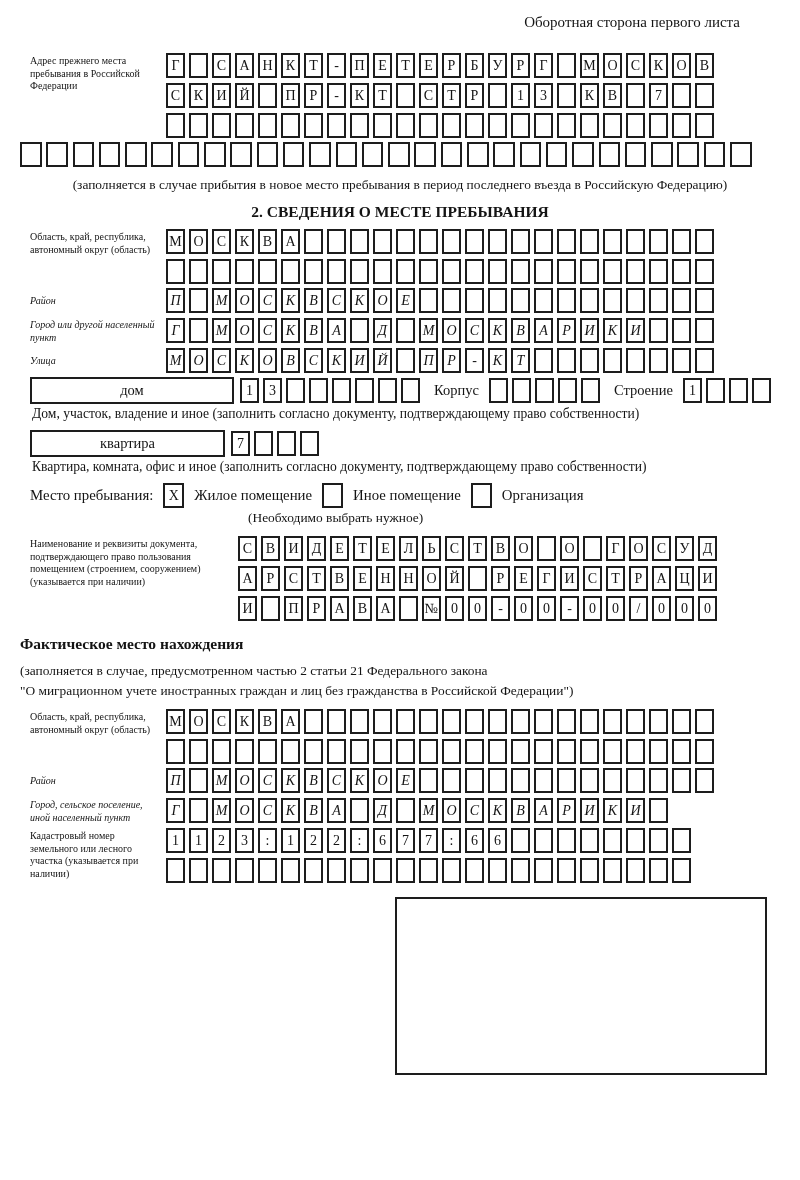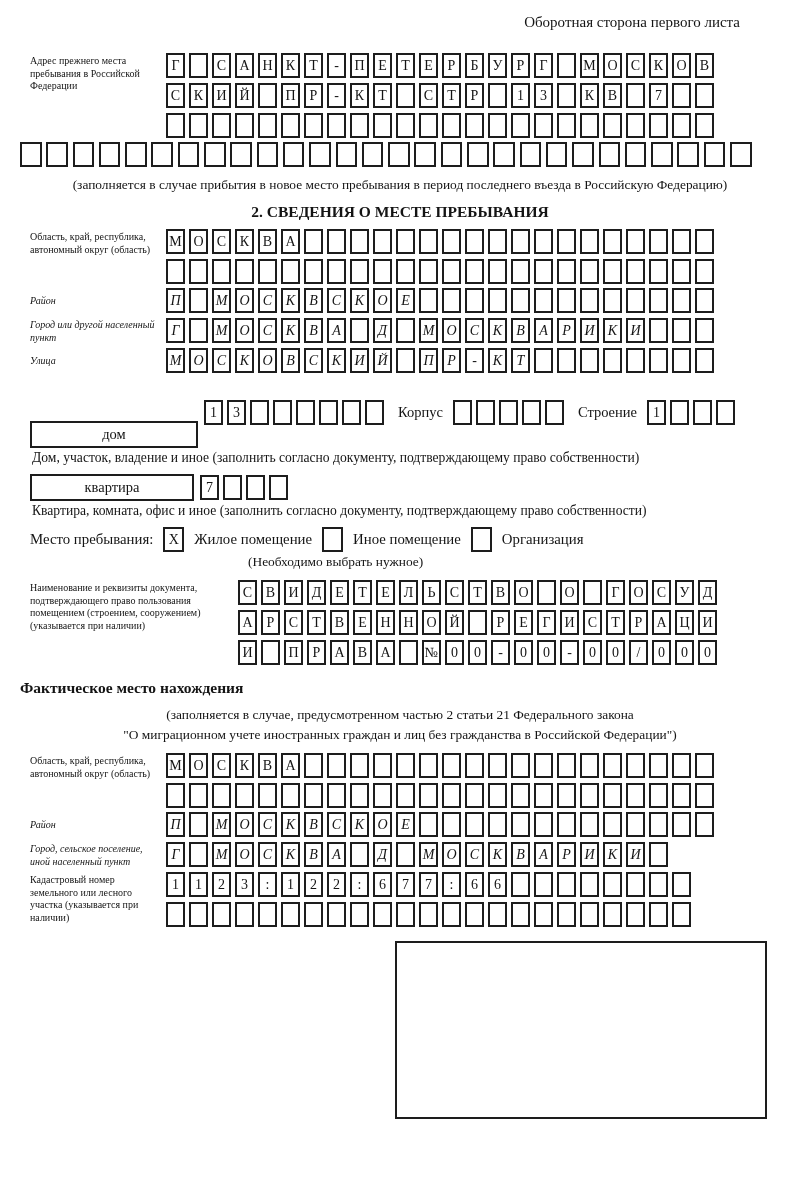--- a/index.html
+++ b/index.html
@@ -21,33 +21,33 @@
   .cellrow.wide .cell { width:21.5px; margin-right:4.8px; }
 
   .note-c { text-align:center; font-size:13.4px; margin:4px 0 10px 0; }
   .note-l { font-size:13.6px; margin:2px 0 8px 12px; }
 
   .sec-title { text-align:center; font-weight:bold; font-size:15.5px; margin:10px 0 8px 0; }
 
   .house-row { display:flex; align-items:center; margin:2px 0 2px 10px; gap:6px; }
   .name-box { border:2px solid #1d1d1d; height:27px; display:flex; align-items:center;
     justify-content:center; font-size:14.5px; }
-  .name-box.dom { width:168px;margin-top:44px; }
-  .name-box.kv { width:164px; }
+  .name-box.dom { width:204px; }
+  .name-box.kv { width:195px; }
   .inline-lab { font-size:14.5px; padding:0 4px; }
 
   .stay-row { display:flex; align-items:center; gap:10px; margin:8px 0 2px 10px; font-size:14.8px; }
   .chk { width:21px; height:25px; border:2px solid #1d1d1d; display:inline-flex;
     align-items:center; justify-content:center; font-size:14px; }
   .stay-note { font-size:13.4px; margin:2px 0 10px 228px; }
 
   .doc-field .f-label { width:218px; flex:0 0 218px; }
 
   .fact-title { font-weight:bold; font-size:15.5px; margin:14px 0 8px 0; }
-  .fact-notes { text-align:center; font-size:13.4px; line-height:1.5; margin-bottom:8px; }
+  .fact-notes { font-size:13.4px; line-height:1.5; margin-bottom:8px; }
 
   .stamp-wrap { margin-top:14px; margin-left:375px; width:372px; }
   .stamp-box { width:372px; height:178px; border:2px solid #1d1d1d; }
 
   .mb10 { margin-bottom:10px; }
 </style>
 </head>
 <body>
 
 <div class="hdr-note">Оборотная сторона первого листа</div>

